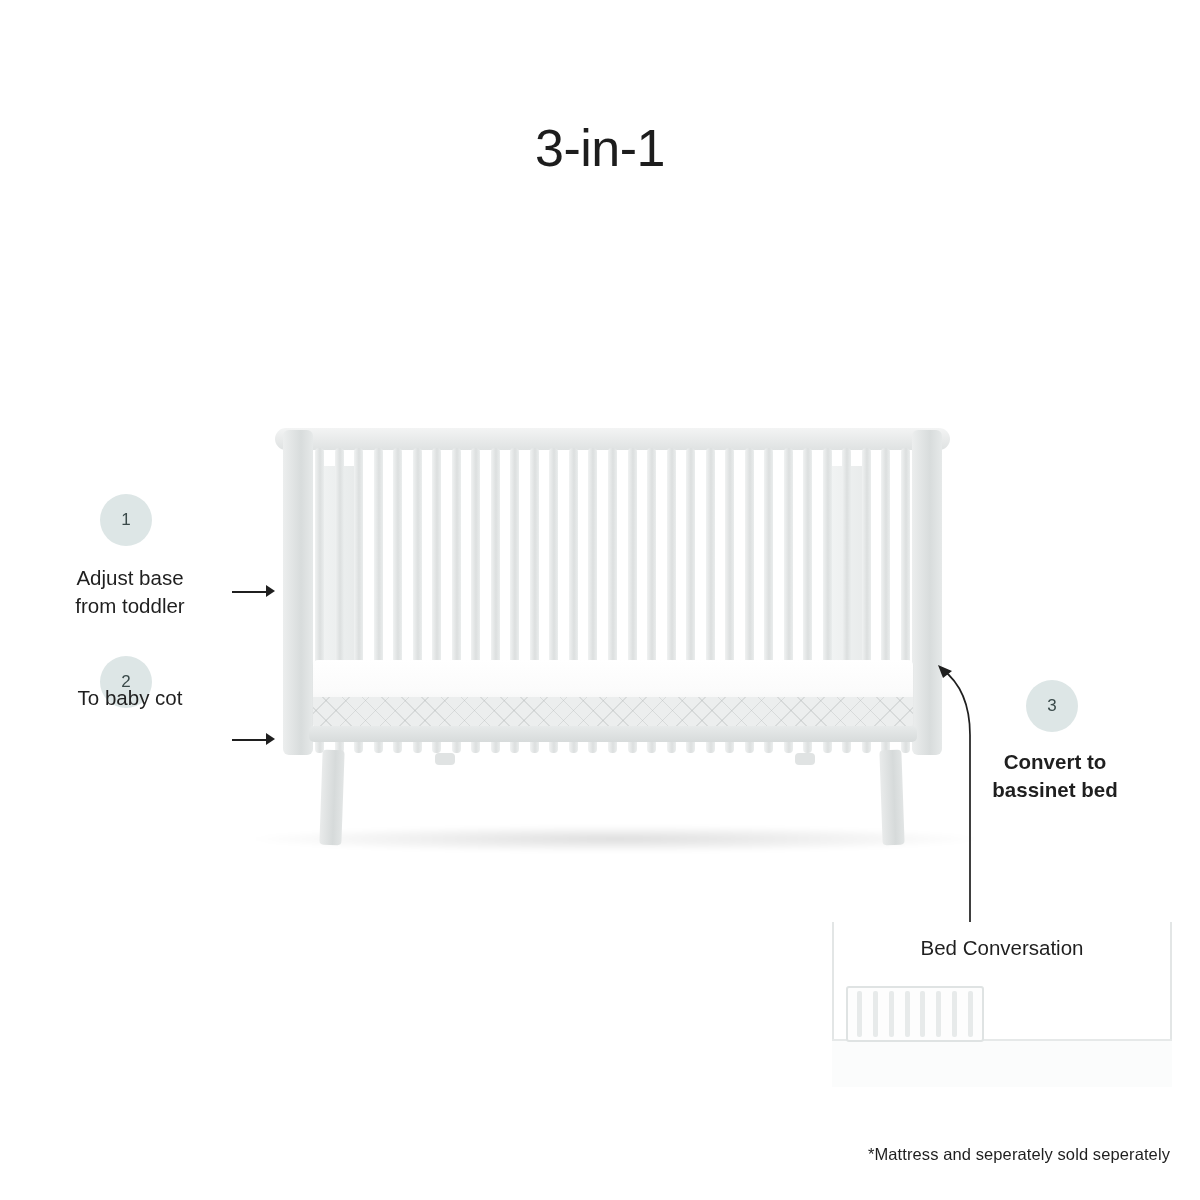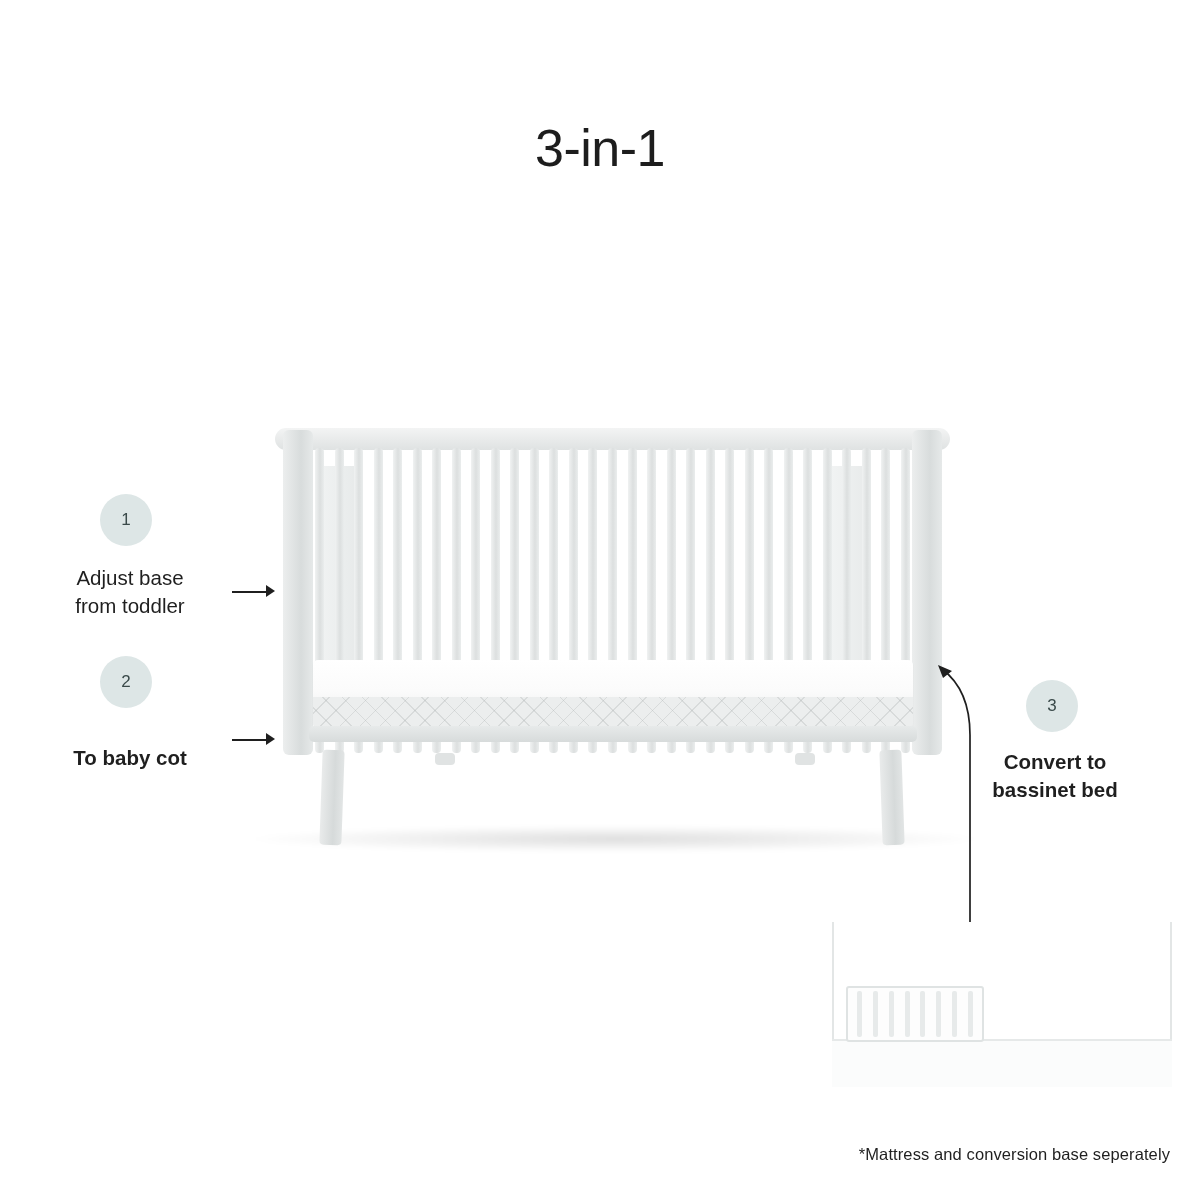--- a/index.html
+++ b/index.html
@@ -52,21 +52,21 @@
     position: absolute;
     font-size: 20.5px;
     line-height: 1.35;
     color: #1f1f1f;
     text-align: center;
   }
 
   #badge-1 { left: 100px; top: 494px; }
   #label-1 { left: 30px;  top: 564px; width: 200px; }
   #badge-2 { left: 100px; top: 656px; }
-  #label-2 { left: 30px;  top: 744px; width: 200px; font-weight: bold; }
+  #label-2 { left: 30px;  top: 684px; width: 200px; }
   #badge-3 { left: 1026px; top: 680px; }
   #label-3 { left: 960px; top: 748px; width: 190px; font-weight: bold; }
 
   
   .arrow-line {
     position: absolute;
     height: 1.6px;
     background: #1f1f1f;
   }
   .arrow-head {
@@ -378,16 +378,17 @@
       <div class="bed-slat"></div>
       <div class="bed-slat"></div>
       <div class="bed-slat"></div>
       <div class="bed-slat"></div>
       <div class="bed-slat"></div>
       <div class="bed-slat"></div>
       <div class="bed-slat"></div>
       <div class="bed-slat"></div>
     </div>
   </div>
-
-  <div class="footnote">*Mattress and conversion base seperately</div>
+  <div class="bed-label">Bed Conversation</div>
+
+  <div class="footnote">*Mattress and seperately sold seperately</div>
 
 </div>
 
 </body></html>

